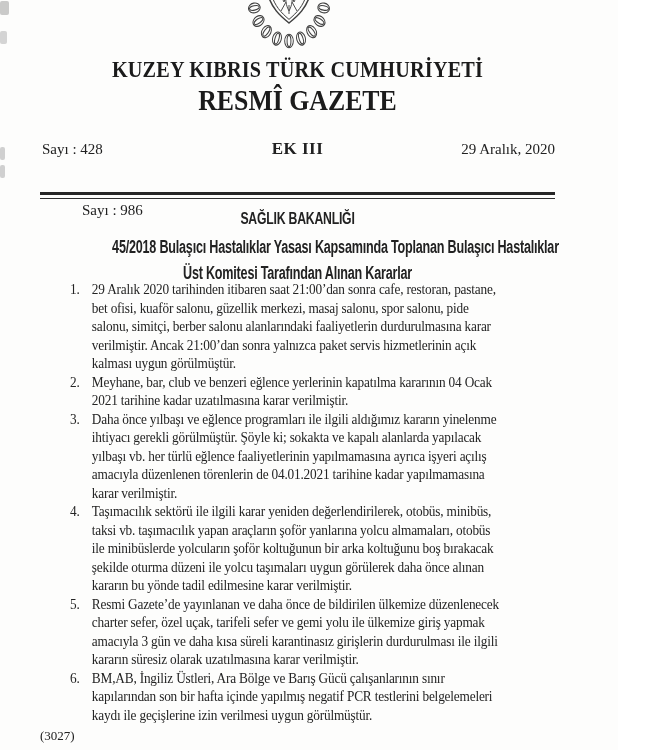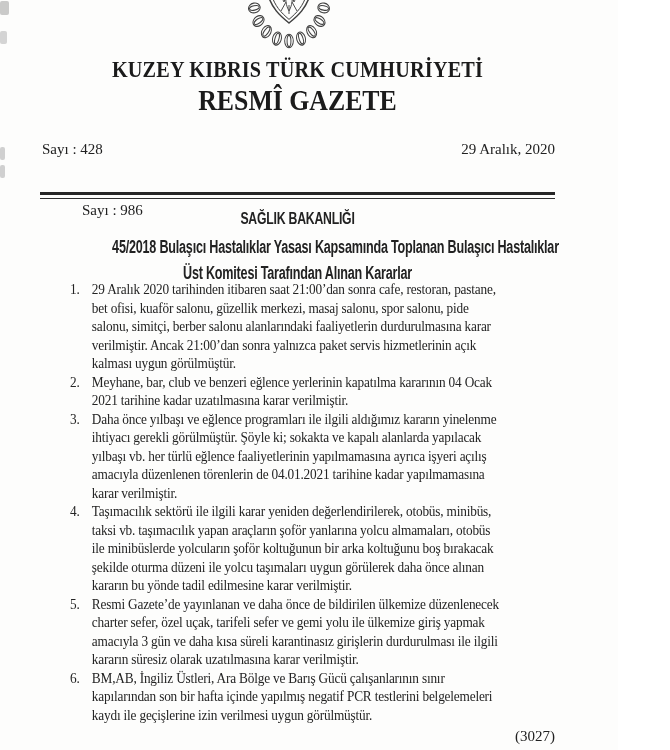--- a/index.html
+++ b/index.html
@@ -46,21 +46,21 @@
   
   .decision-list{
     position:absolute;top:281px;left:30px;width:478px;
     font-size:14px;line-height:18.5px;letter-spacing:-.2px;color:#242424;
     transform:scaleX(.95);transform-origin:left top;
   }
   .decision-item{position:relative;padding-left:23px;}
   .decision-number{position:absolute;left:0;top:0;}
   .decision-lines{white-space:pre;}
 
-  .footer-code{position:absolute;top:728px;left:0;width:100%;text-align:right;font-size:15px;}
+  .footer-code{position:absolute;top:728px;left:0;width:100%;text-align:left;font-size:13px;}
 
   
   .smudge{position:absolute;background:#6a6a6a;border-radius:2px;}
   .smudge.s1{left:0;top:1px;width:9px;height:14px;opacity:.35;}
   .smudge.s2{left:0;top:31px;width:7px;height:13px;opacity:.28;}
   .smudge.s3{left:0;top:147px;width:5px;height:13px;opacity:.3;}
   .smudge.s4{left:0;top:165px;width:5px;height:13px;opacity:.3;}
 
   svg .ln{stroke:#2b2b2b;fill:#fdfdfc;}
 </style>
@@ -166,20 +166,21 @@
           <circle cx="42" cy="26.5" r="3"></circle>
           <path d="M42,22.5 L41,19.5"></path>
         </g>
       </g>
     </svg>
 
     <div class="masthead-country">KUZEY KIBRIS TÜRK CUMHURİYETİ</div>
     <div class="masthead-gazette">RESMÎ GAZETE</div>
 
     <div class="issue-number">Sayı : 428</div>
+    <div class="supplement-title">EK III</div>
     <div class="issue-date">29 Aralık, 2020</div>
 
     <div class="rule-thick"></div>
     <div class="rule-thin"></div>
 
     <div class="notice-number">Sayı : 986</div>
     <div class="ministry-heading sans-heading">SAĞLIK BAKANLIĞI</div>
     <div class="notice-title-1 sans-heading">45/2018 Bulaşıcı Hastalıklar Yasası Kapsamında Toplanan Bulaşıcı Hastalıklar</div>
     <div class="notice-title-2 sans-heading">Üst Komitesi Tarafından Alınan Kararlar</div>
 

